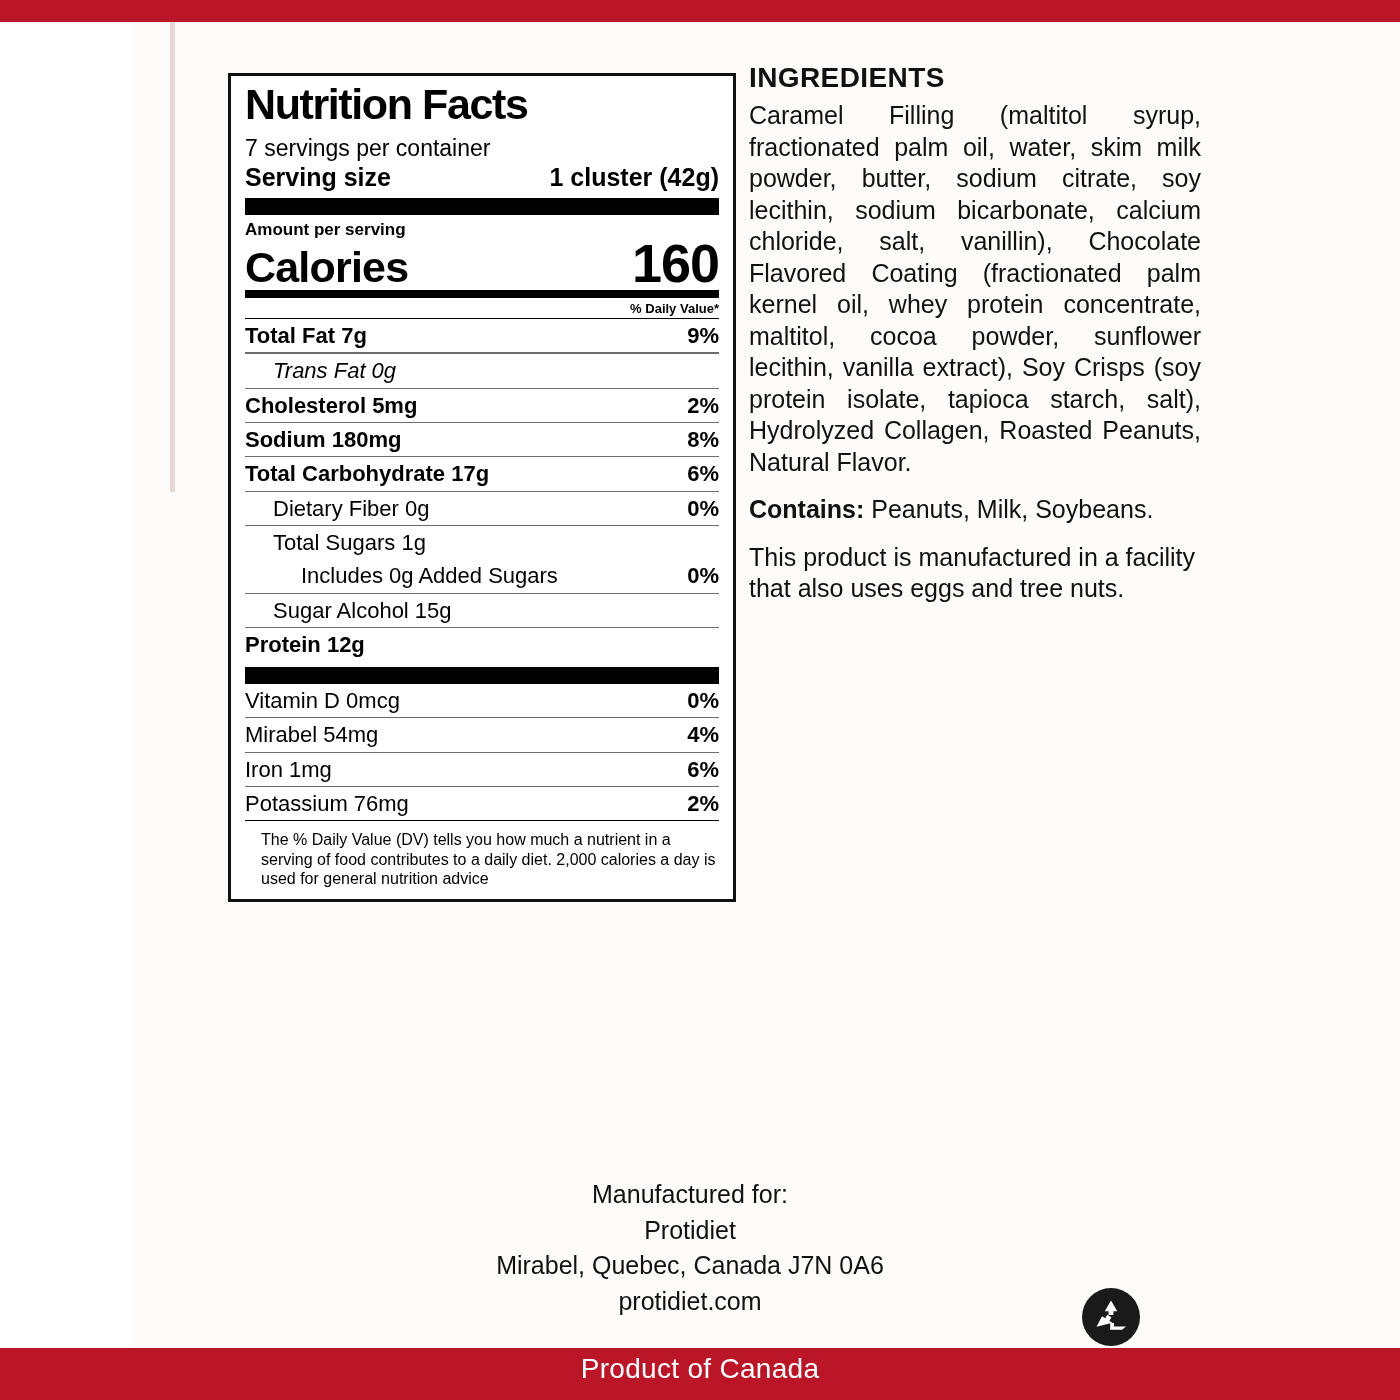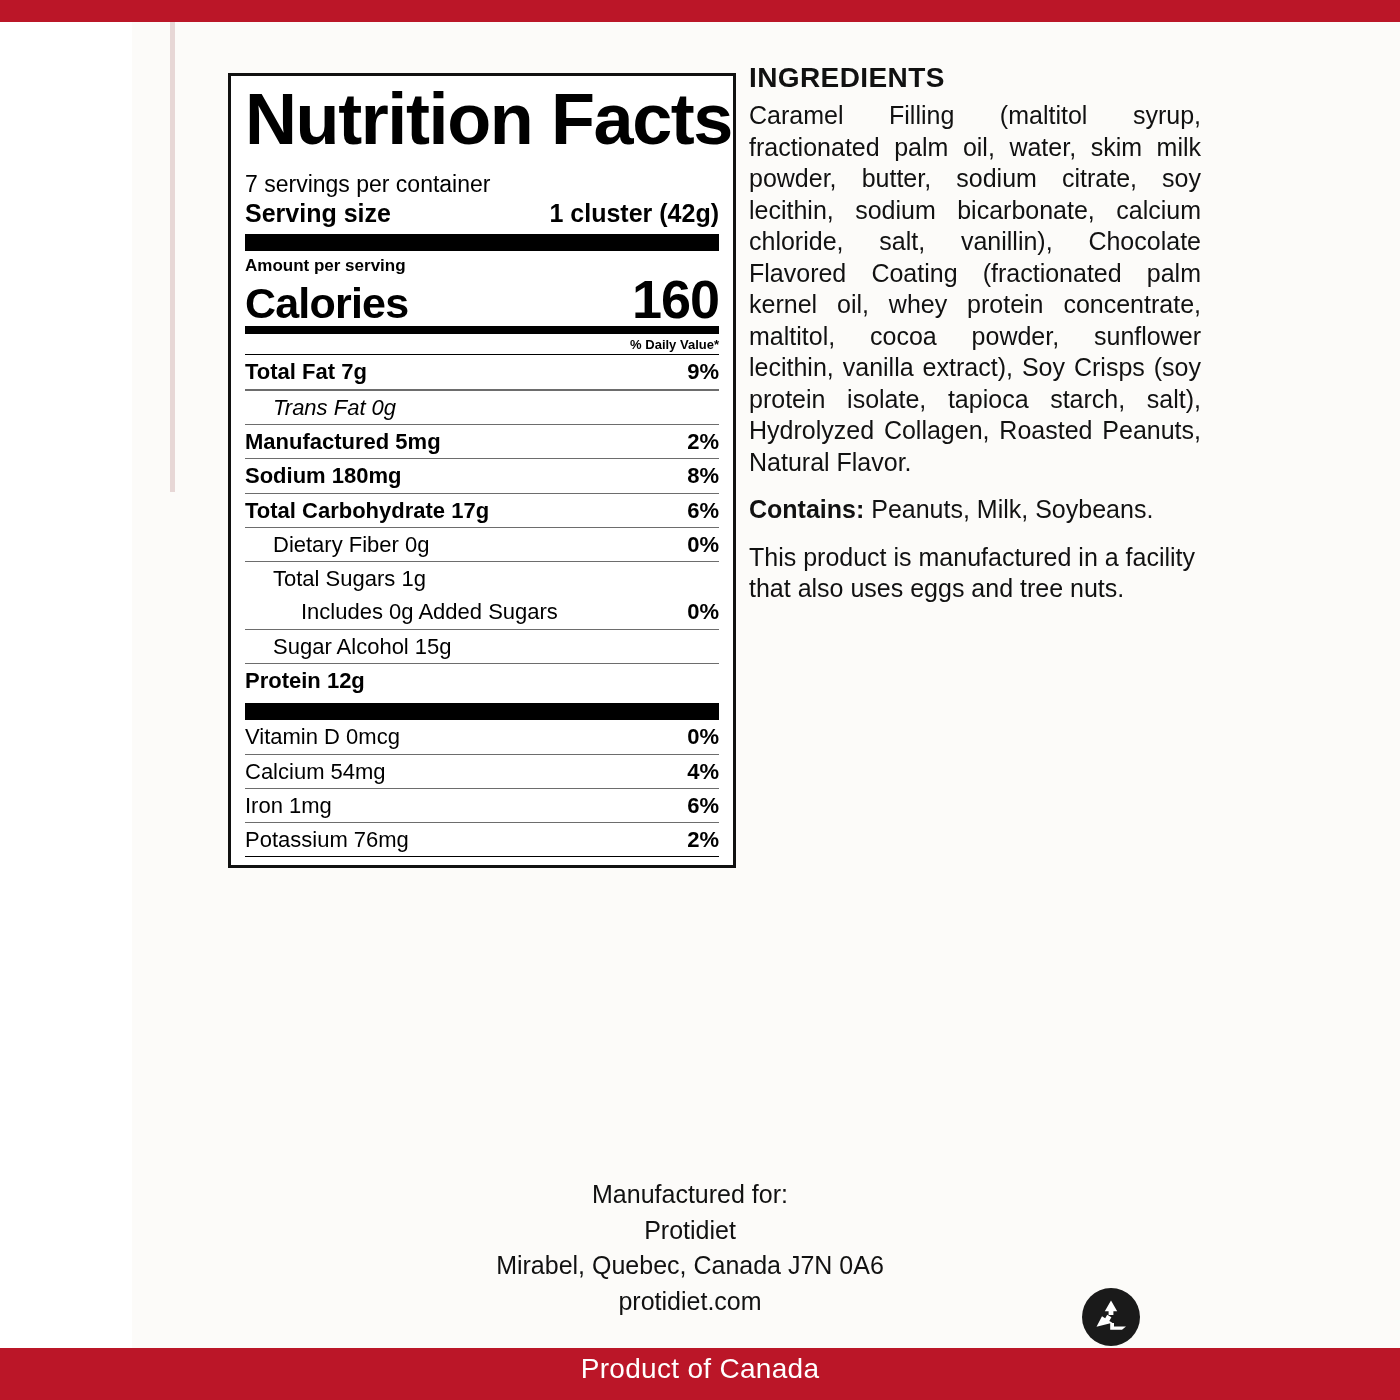--- a/index.html
+++ b/index.html
@@ -73,25 +73,25 @@
     left: 228px;
     top: 73px;
     width: 508px;
     background: #ffffff;
     border: 3px solid #111;
     box-sizing: border-box;
     padding: 0 14px 8px 14px;
     color: #000;
   }
   .nf-title {
-    font-size: 72px;
+    font-size: 43px;
     font-weight: bold;
     line-height: 1.04;
     letter-spacing: -1.4px;
-    margin: 6px 0 14px 0;
+    margin: 6px 0 8px 0;
     white-space: nowrap;
   }
   .nf-servings {
     font-size: 23px;
     margin-top: 4px;
     line-height: 1.15;
   }
   .nf-serving-size {
     display: flex;
     justify-content: space-between;
@@ -263,21 +263,21 @@
     <div class="rule-hair"></div>
 
     <div class="rule-hair"></div>
     <div class="nrow">
       <span class="nm ind1 i">Trans Fat 0g</span>
       <span class="pv"></span>
     </div>
 
     <div class="rule-hair"></div>
     <div class="nrow">
-      <span class="nm b">Manufactured 5mg</span>
+      <span class="nm b">Cholesterol 5mg</span>
       <span class="pv">2%</span>
     </div>
 
     <div class="rule-hair"></div>
     <div class="nrow">
       <span class="nm b">Sodium 180mg</span>
       <span class="pv">8%</span>
     </div>
 
     <div class="rule-hair"></div>
@@ -316,36 +316,37 @@
     </div>
 
     <div class="rule-thick"></div>
 
     <div class="nrow">
       <span class="nm">Vitamin D 0mcg</span>
       <span class="pv">0%</span>
     </div>
     <div class="rule-hair"></div>
     <div class="nrow">
-      <span class="nm">Calcium 54mg</span>
+      <span class="nm">Mirabel 54mg</span>
       <span class="pv">4%</span>
     </div>
     <div class="rule-hair"></div>
     <div class="nrow">
       <span class="nm">Iron 1mg</span>
       <span class="pv">6%</span>
     </div>
     <div class="rule-hair"></div>
     <div class="nrow">
       <span class="nm">Potassium 76mg</span>
       <span class="pv">2%</span>
     </div>
 
     <div class="rule-thin"></div>
 
+    <div class="nf-foot">The % Daily Value (DV) tells you how much a nutrient in a serving of food contributes to a daily diet. 2,000 calories a day is used for general nutrition advice</div>
   </div>
 
   <div class="ing">
     <div class="ing-title">INGREDIENTS</div>
     <div class="ing-body">Caramel Filling (maltitol syrup, fractionated palm oil, water, skim milk powder, butter, sodium citrate, soy lecithin, sodium bicarbonate, calcium chloride, salt, vanillin), Chocolate Flavored Coating (fractionated palm kernel oil, whey protein concentrate, maltitol, cocoa powder, sunflower lecithin, vanilla extract), Soy Crisps (soy protein isolate, tapioca starch, salt), Hydrolyzed Collagen, Roasted Peanuts, Natural Flavor.</div>
     <div class="ing-contains">
       <span class="b">Contains:</span>
       <span>Peanuts, Milk, Soybeans.</span>
     </div>
     <div class="ing-facility">This product is manufactured in a facility that also uses eggs and tree nuts.</div>

